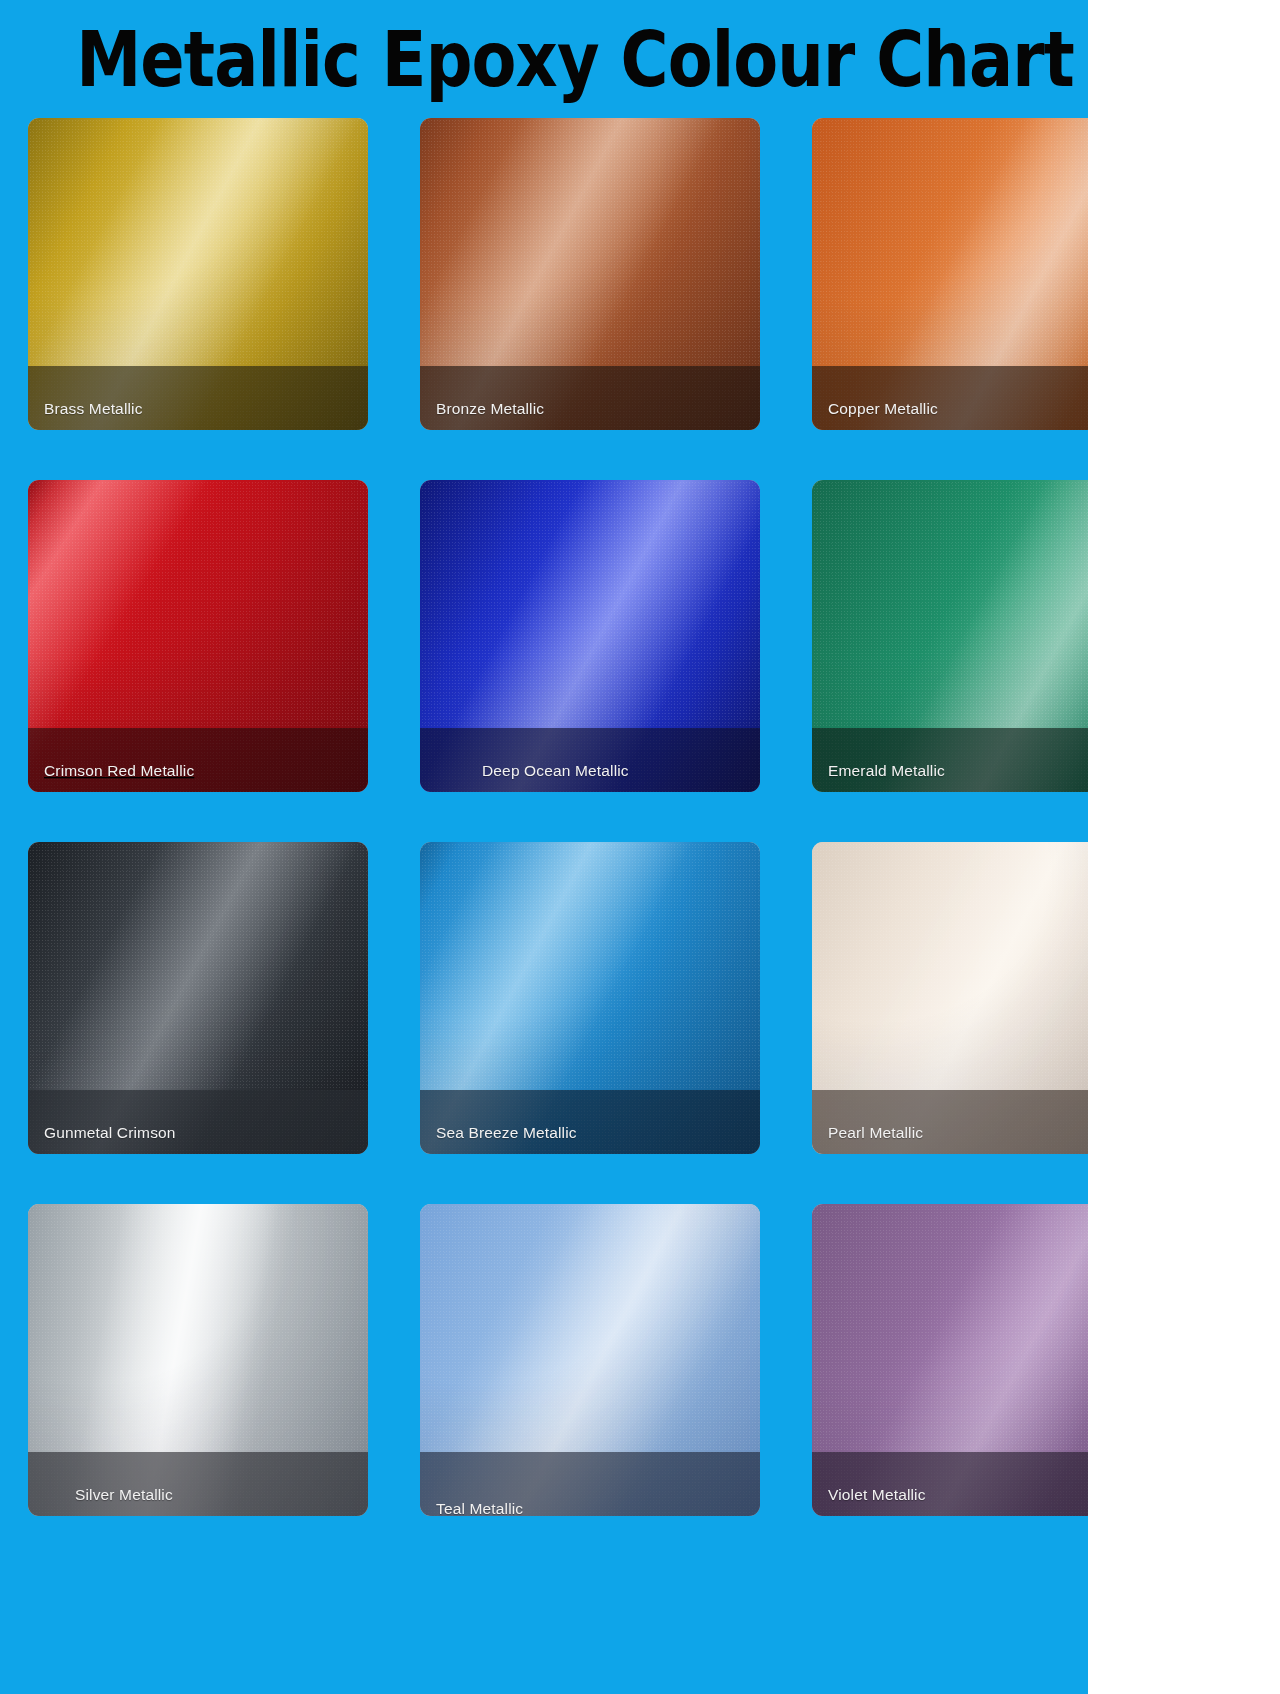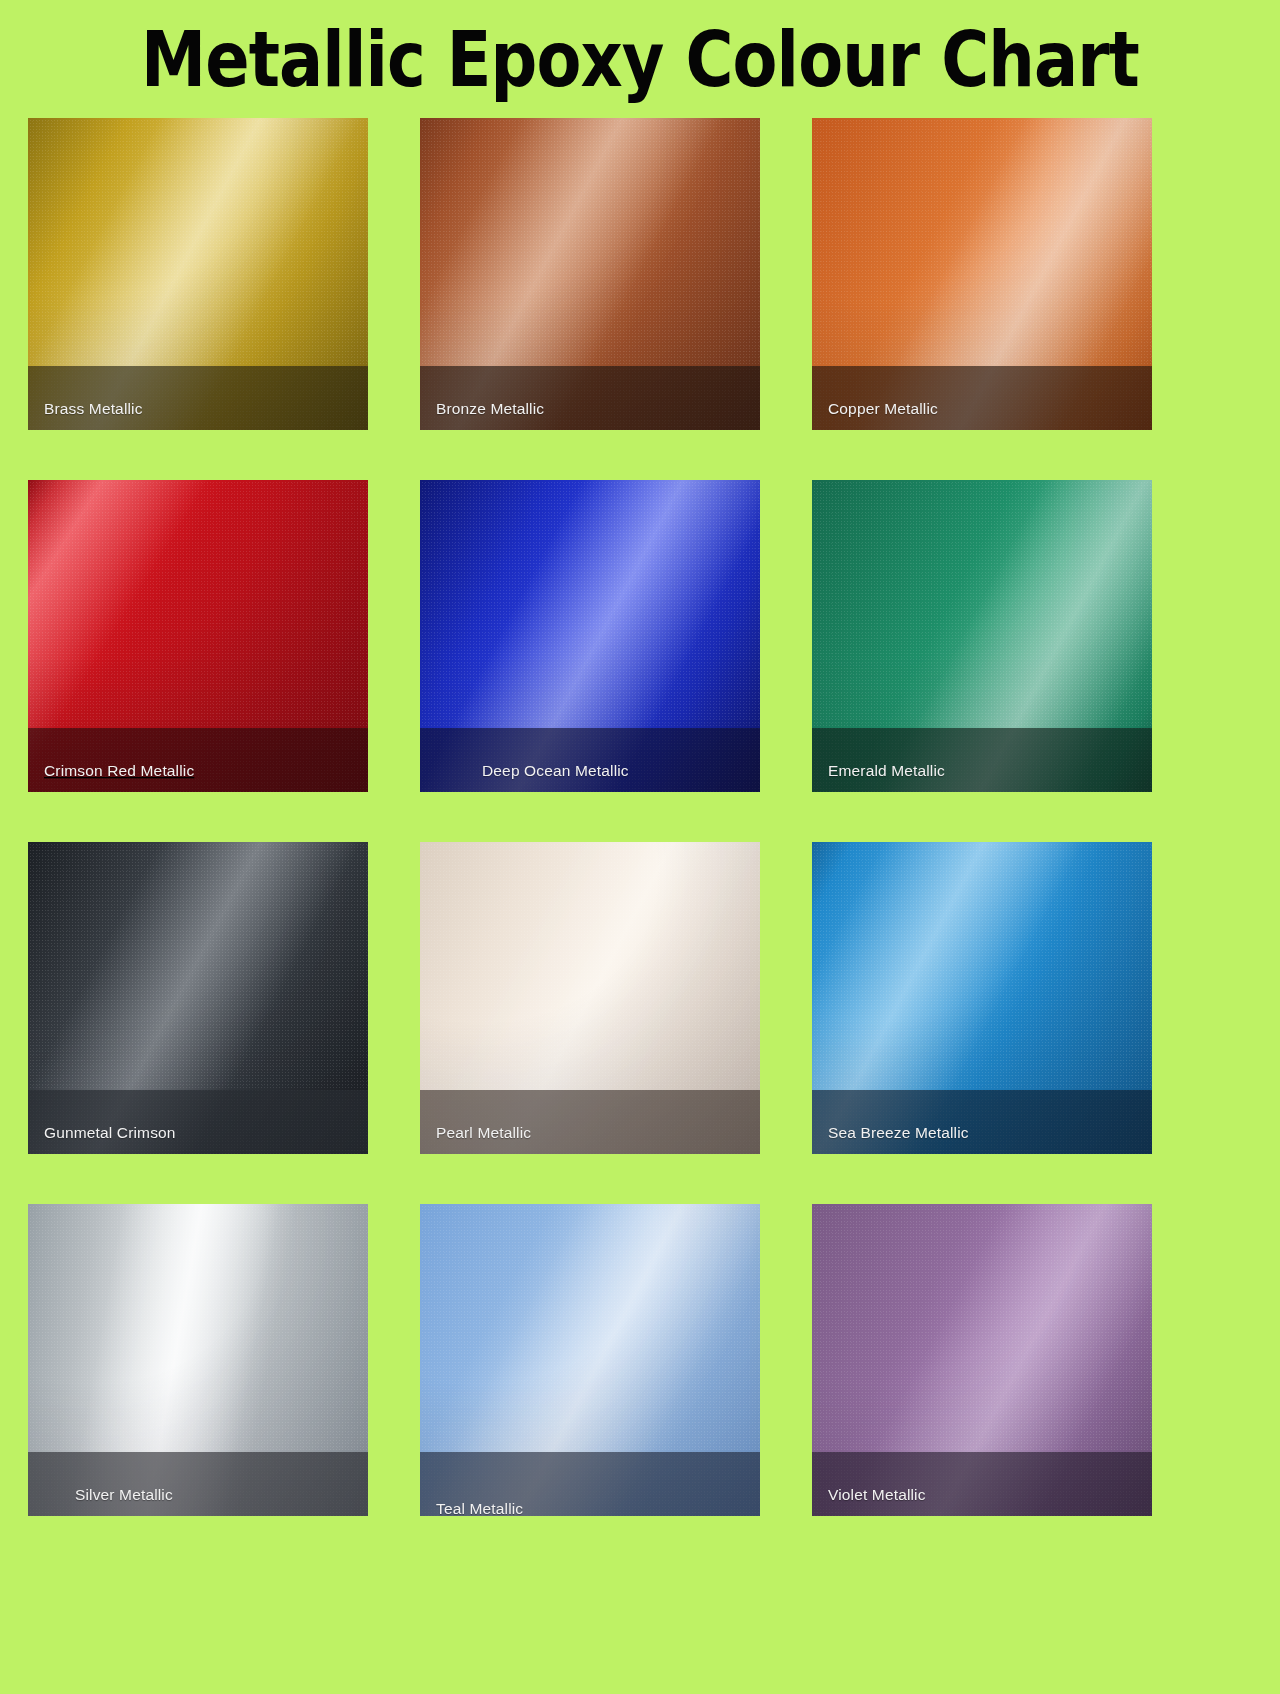--- a/index.html
+++ b/index.html
@@ -11,23 +11,23 @@
     background: #ffffff;
   }
 
   body {
     font-family: "Liberation Sans", "DejaVu Sans", sans-serif;
     -webkit-font-smoothing: antialiased;
   }
 
   .page {
     position: relative;
-    width: 1280px;
+    width: 1088px;
     height: 1694px;
-    background: #bef264;
+    background: #0ea5e9;
     overflow: hidden;
   }
 
   
   .chart-title {
     width: 100%;
     text-align: center;
     font-family: "DejaVu Sans", "Liberation Sans", sans-serif;
     font-weight: 700;
     font-size: 76px;
@@ -51,20 +51,21 @@
     padding-left: 28px;
     padding-top: 6px;
   }
 
   .swatch-card {
     position: relative;
     width: 340px;
     height: 312px;
     overflow: hidden;
     background: #cccccc;
+    border-radius: 11px;
   }
 
   
   .swatch-fill {
     position: absolute;
     inset: 0;
   }
 
   
   .swatch-sheen {
@@ -194,40 +195,40 @@
       <div class="swatch-fill" style="background: linear-gradient(118deg, rgb(28, 32, 37) 0%, rgb(47, 52, 58) 20%, rgb(75, 82, 90) 46%, rgb(47, 52, 58) 70%, rgb(28, 32, 37) 100%);"></div>
       <div class="swatch-sheen" style="background: linear-gradient(118deg, rgba(255, 255, 255, 0) 26%, rgba(255, 255, 255, 0.26) 46%, rgba(255, 255, 255, 0) 66%);"></div>
       <div class="swatch-shade" style="background: radial-gradient(130% 120% at 18% 10%, rgb(255, 255, 255) 0%, rgb(255, 255, 255) 40%, rgb(168, 168, 178) 100%); opacity: 0.55;"></div>
       <div class="swatch-grain"></div>
       <div class="swatch-label-band" style="background: rgba(40, 44, 50, 0.7);">
         <span class="swatch-label">Gunmetal Crimson</span>
       </div>
     </div>
 
     <div class="swatch-card">
+      <div class="swatch-fill" style="background: linear-gradient(118deg, rgb(21, 101, 156) 0%, rgb(31, 136, 203) 8%, rgb(86, 174, 228) 34%, rgb(31, 136, 203) 58%, rgb(21, 101, 156) 100%);"></div>
+      <div class="swatch-sheen" style="background: linear-gradient(118deg, rgba(255, 255, 255, 0) 14%, rgba(255, 255, 255, 0.36) 34%, rgba(255, 255, 255, 0) 54%);"></div>
+      <div class="swatch-shade" style="background: radial-gradient(130% 120% at 18% 10%, rgb(255, 255, 255) 0%, rgb(255, 255, 255) 40%, rgb(168, 168, 178) 100%); opacity: 0.55;"></div>
+      <div class="swatch-grain"></div>
+      <div class="swatch-label-band" style="background: rgba(14, 26, 40, 0.62);">
+        <span class="swatch-label">Sea Breeze Metallic</span>
+      </div>
+    </div>
+
+    <div class="swatch-card">
       <div class="swatch-fill" style="background: linear-gradient(118deg, rgb(220, 207, 193) 0%, rgb(237, 226, 214) 24%, rgb(250, 244, 236) 50%, rgb(237, 226, 214) 74%, rgb(220, 207, 193) 100%);"></div>
       <div class="swatch-sheen" style="background: linear-gradient(118deg, rgba(255, 255, 255, 0) 30%, rgba(255, 255, 255, 0.14) 50%, rgba(255, 255, 255, 0) 70%);"></div>
       <div class="swatch-shade" style="background: radial-gradient(130% 120% at 18% 10%, rgb(255, 255, 255) 0%, rgb(255, 255, 255) 40%, rgb(168, 168, 178) 100%); opacity: 0.55;"></div>
       <div class="swatch-grain"></div>
       <div class="swatch-label-band" style="background: rgba(36, 26, 20, 0.55);">
         <span class="swatch-label">Pearl Metallic</span>
       </div>
     </div>
 
     <div class="swatch-card">
-      <div class="swatch-fill" style="background: linear-gradient(118deg, rgb(21, 101, 156) 0%, rgb(31, 136, 203) 8%, rgb(86, 174, 228) 34%, rgb(31, 136, 203) 58%, rgb(21, 101, 156) 100%);"></div>
-      <div class="swatch-sheen" style="background: linear-gradient(118deg, rgba(255, 255, 255, 0) 14%, rgba(255, 255, 255, 0.36) 34%, rgba(255, 255, 255, 0) 54%);"></div>
-      <div class="swatch-shade" style="background: radial-gradient(130% 120% at 18% 10%, rgb(255, 255, 255) 0%, rgb(255, 255, 255) 40%, rgb(168, 168, 178) 100%); opacity: 0.55;"></div>
-      <div class="swatch-grain"></div>
-      <div class="swatch-label-band" style="background: rgba(14, 26, 40, 0.62);">
-        <span class="swatch-label">Sea Breeze Metallic</span>
-      </div>
-    </div>
-
-    <div class="swatch-card">
       <div class="swatch-fill" style="background: linear-gradient(100deg, rgb(151, 160, 166) 0%, rgb(183, 189, 193) 18%, rgb(243, 245, 246) 44%, rgb(183, 189, 193) 68%, rgb(151, 160, 166) 100%);"></div>
       <div class="swatch-sheen" style="background: linear-gradient(100deg, rgba(255, 255, 255, 0) 24%, rgba(255, 255, 255, 0.55) 44%, rgba(255, 255, 255, 0) 64%);"></div>
       <div class="swatch-shade" style="background: radial-gradient(130% 120% at 18% 10%, rgb(255, 255, 255) 0%, rgb(255, 255, 255) 40%, rgb(168, 168, 178) 100%); opacity: 0.55;"></div>
       <div class="swatch-grain"></div>
       <div class="swatch-label-band" style="background: rgba(30, 30, 34, 0.58); padding-left: 31px;">
         <span class="swatch-label">Silver Metallic</span>
       </div>
     </div>
 
     <div class="swatch-card">

